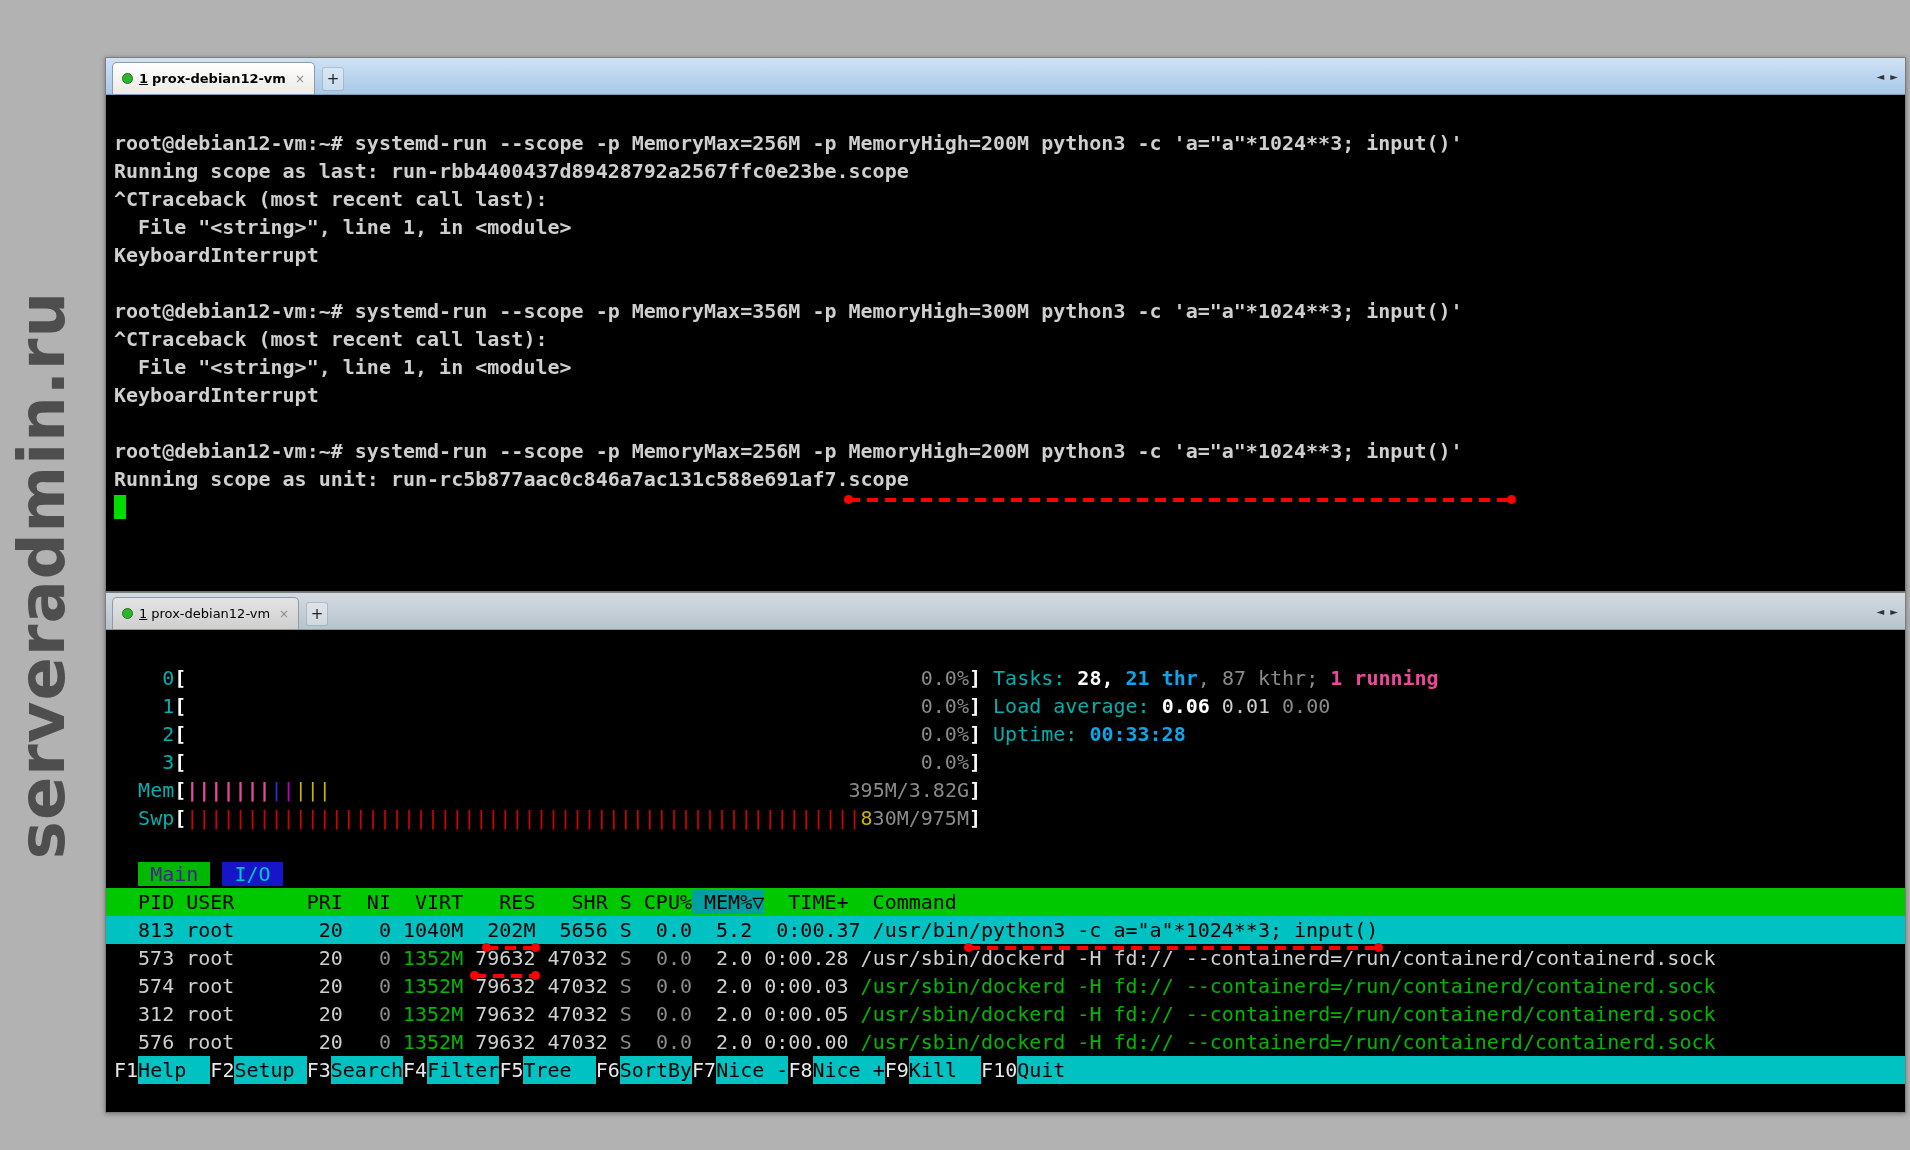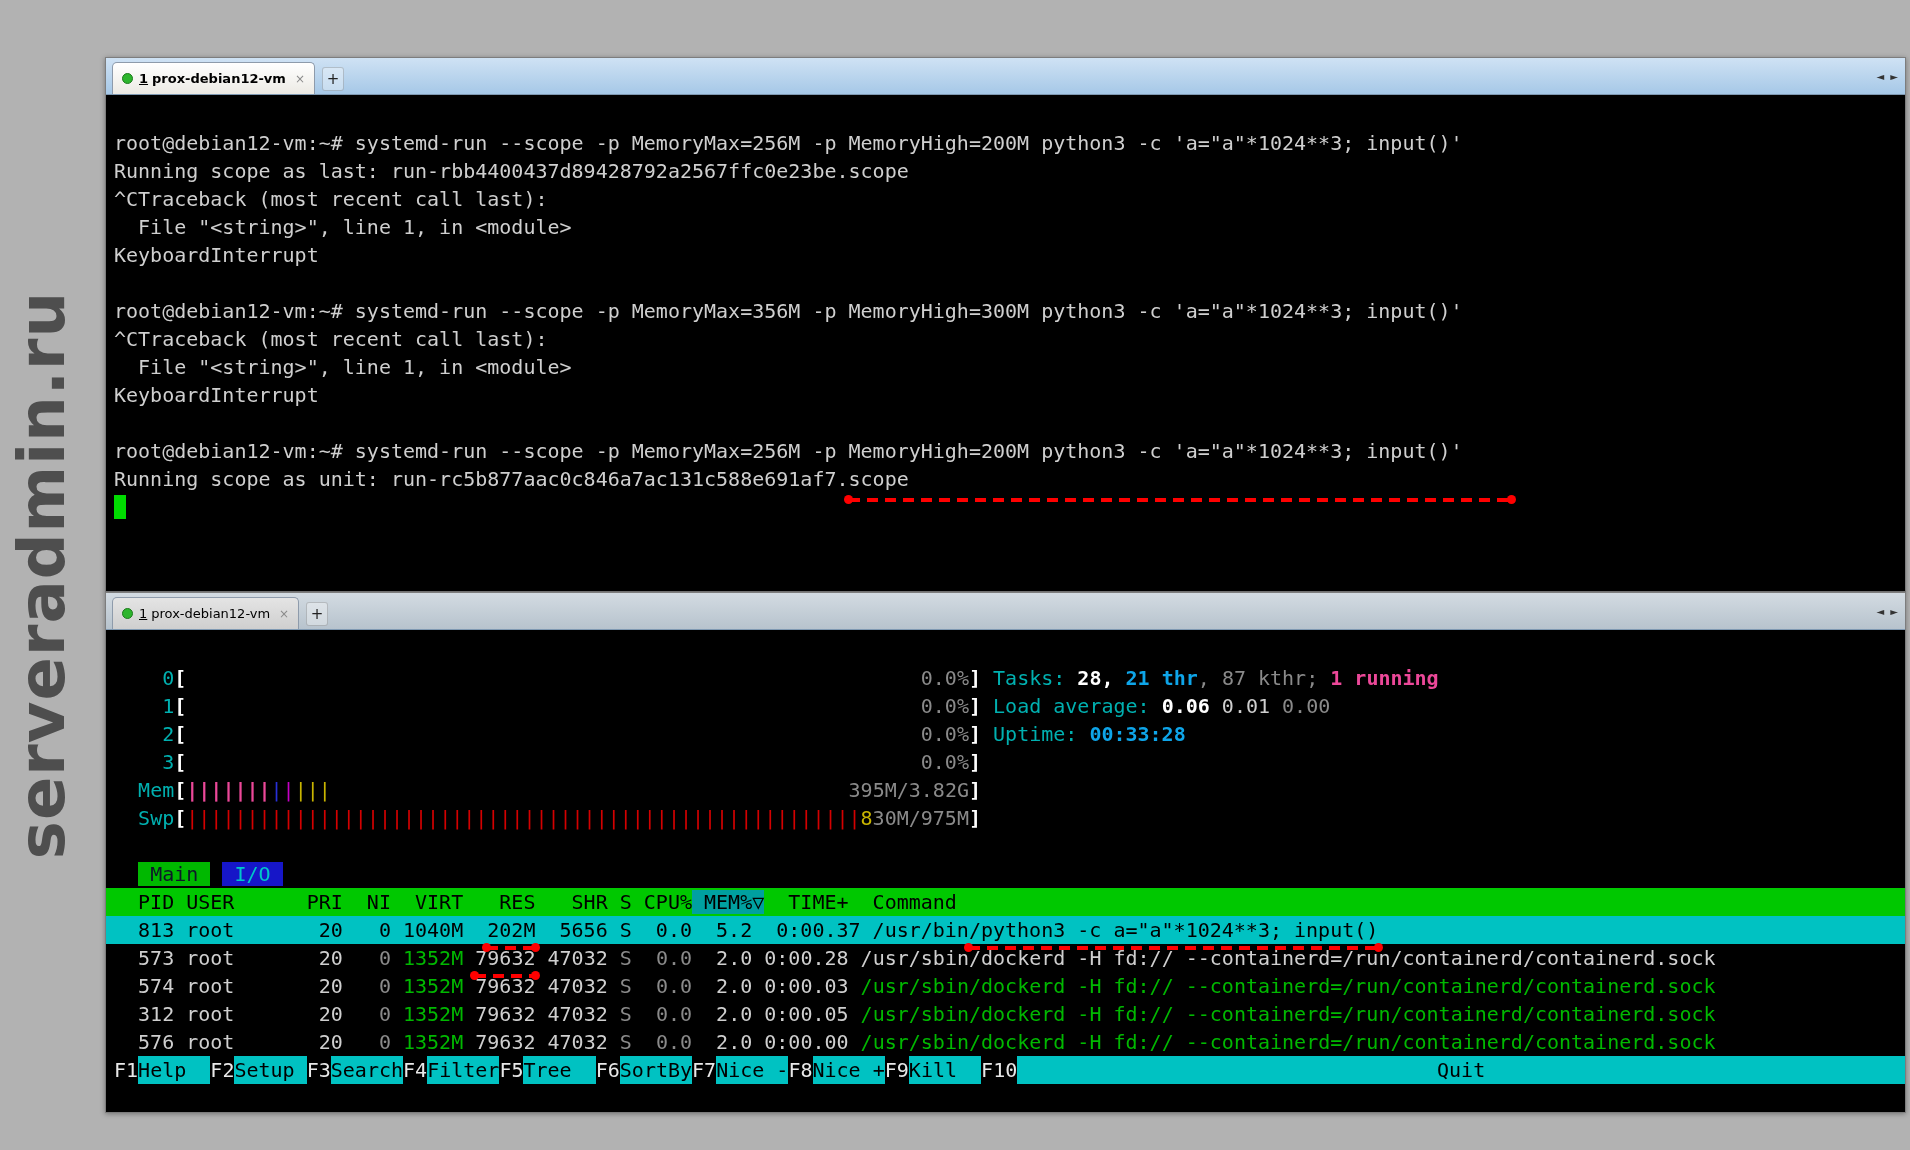--- a/index.html
+++ b/index.html
@@ -22,40 +22,40 @@
   .tab-index{text-decoration:underline;margin-right:4px;}
   .tab-close{margin-left:9px;color:#8a8a8a;font-size:12px;font-weight:normal;}
   .tab-new{margin:0 0 3px 7px;width:20px;height:22px;display:flex;align-items:center;justify-content:center;
            font-size:15px;color:#222;border:1px solid rgba(0,0,0,.18);border-radius:3px;background:rgba(255,255,255,.35);}
   .tab-scroll{position:absolute;right:7px;top:0;height:100%;display:flex;align-items:center;gap:6px;
               font-size:10px;color:#333;}
   
   .term{position:relative;background:#000;overflow:hidden;
         font-family:"DejaVu Sans Mono","Liberation Mono",monospace;font-size:20px;line-height:28px;
         color:#cfcfcf;padding-top:34px;}
-  .window.top .term{height:462px;}
+  .window.top .term{height:462px;font-weight:bold;}
   .window.bottom .term{height:448px;}
   .tline{height:28px;line-height:28px;white-space:pre;padding-left:8px;}
   .row-sel{background:#00c2c2;color:#000;}
   .row-header{background:#00c800;color:#000;}
   .fkey-bar{display:flex;}
-  .fkey-bar span{white-space:pre;text-align:center;}
+  .fkey-bar span{white-space:pre;}
   .c-def{color:#cfcfcf}
   .c-gray{color:#8a8a8a}
   .c-wb{color:#ffffff;font-weight:bold}
   .c-cyan{color:#00b0b0}
   .c-bcyan{color:#0ea5e9;font-weight:bold}
   .c-green{color:#00b800}
   .c-bgreen{color:#ec4899;font-weight:bold}
   .c-yellow{color:#c8b400}
   .c-red{color:#d40000}
   .c-magenta{color:#c400c4}
   .c-blue{color:#2830d8}
   .c-cursor{background:#00dc00}
-  .c-tabmain{background:#00b800;color:#0f172a}
+  .c-tabmain{background:#00b800;color:#4c1d95}
   .c-tabio{background:#1616c8;color:#00c8c8}
   .c-hdrsel{background:#00a0a0;color:#000}
   .c-fk{color:#e8e8e8}
   .c-fb{background:#00c2c2;color:#000}
   .c-fblast{flex:1}
   
   .ann{position:absolute;height:4px;
        background:repeating-linear-gradient(90deg,#ff0000 0 11px,transparent 11px 18px);}
   .ann::before,.ann::after{content:"";position:absolute;top:-3px;width:9px;height:9px;border-radius:50%;background:#ff0000;}
   .ann::before{left:-5px}

